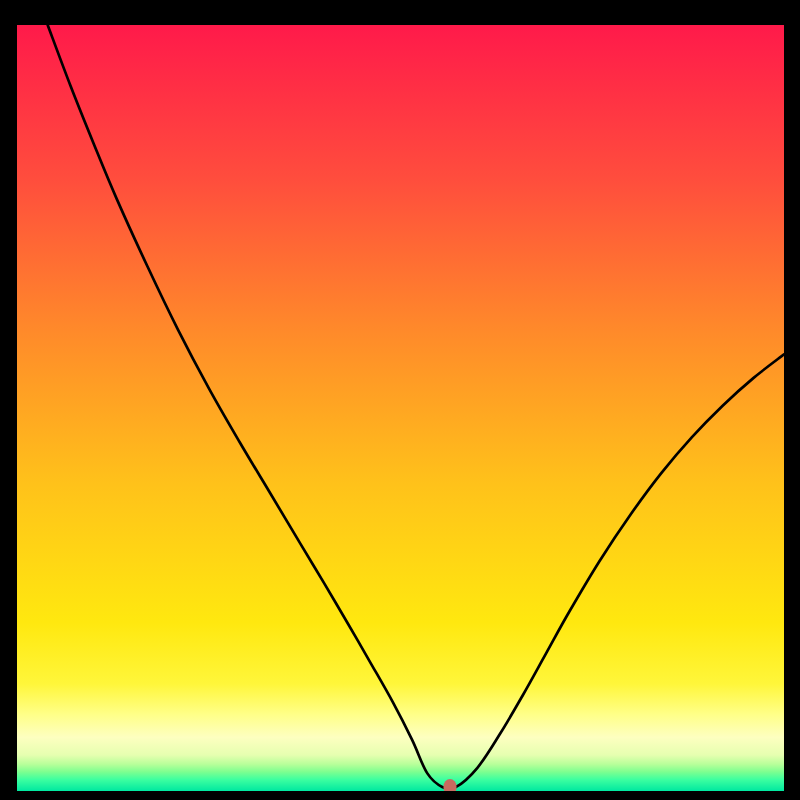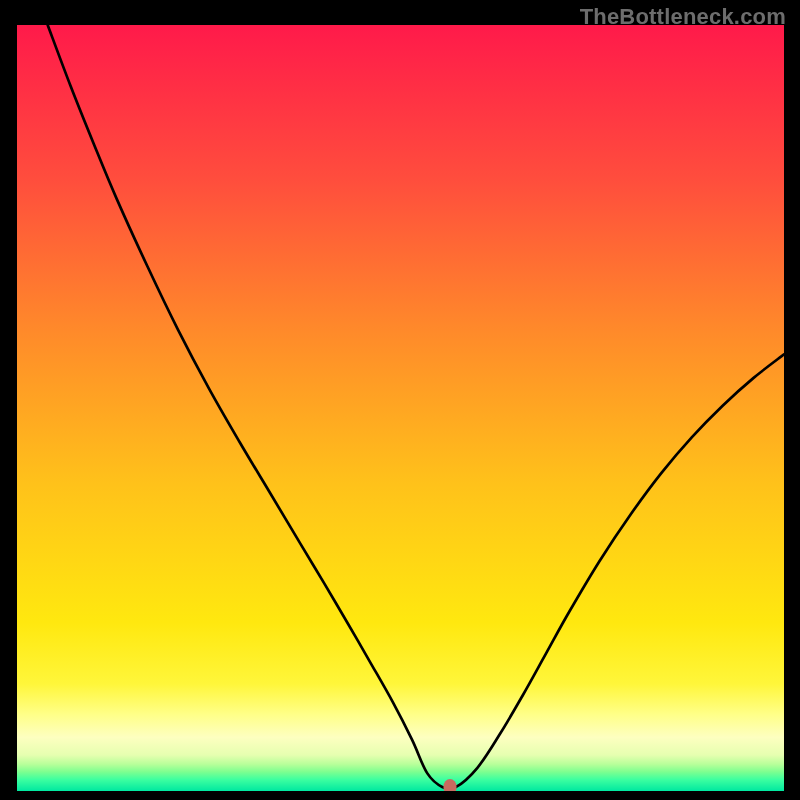--- a/index.html
+++ b/index.html
@@ -52,21 +52,20 @@
     border-radius: 7px / 8px; 
     background: #c76a5f;
     transform: translate(-50%, -50%);
     z-index: 30;
   }
 </style>
 </head>
 <body>
 
 <div class="frame">
-  <div class="watermark">TheBottleneck.com</div>
 
   <div class="plot" id="plot">
     <svg class="gradient" id="gradient-svg" preserveAspectRatio="none" viewBox="0 0 100 100">
       <defs>
         <linearGradient id="heat" x1="0" y1="0" x2="0" y2="1">
             <stop offset="0%" stop-color="#ff1a4a"></stop>
             <stop offset="20%" stop-color="#ff4d3d"></stop>
             <stop offset="40%" stop-color="#ff8a2a"></stop>
             <stop offset="60%" stop-color="#ffc21a"></stop>
             <stop offset="78%" stop-color="#ffe80f"></stop>

